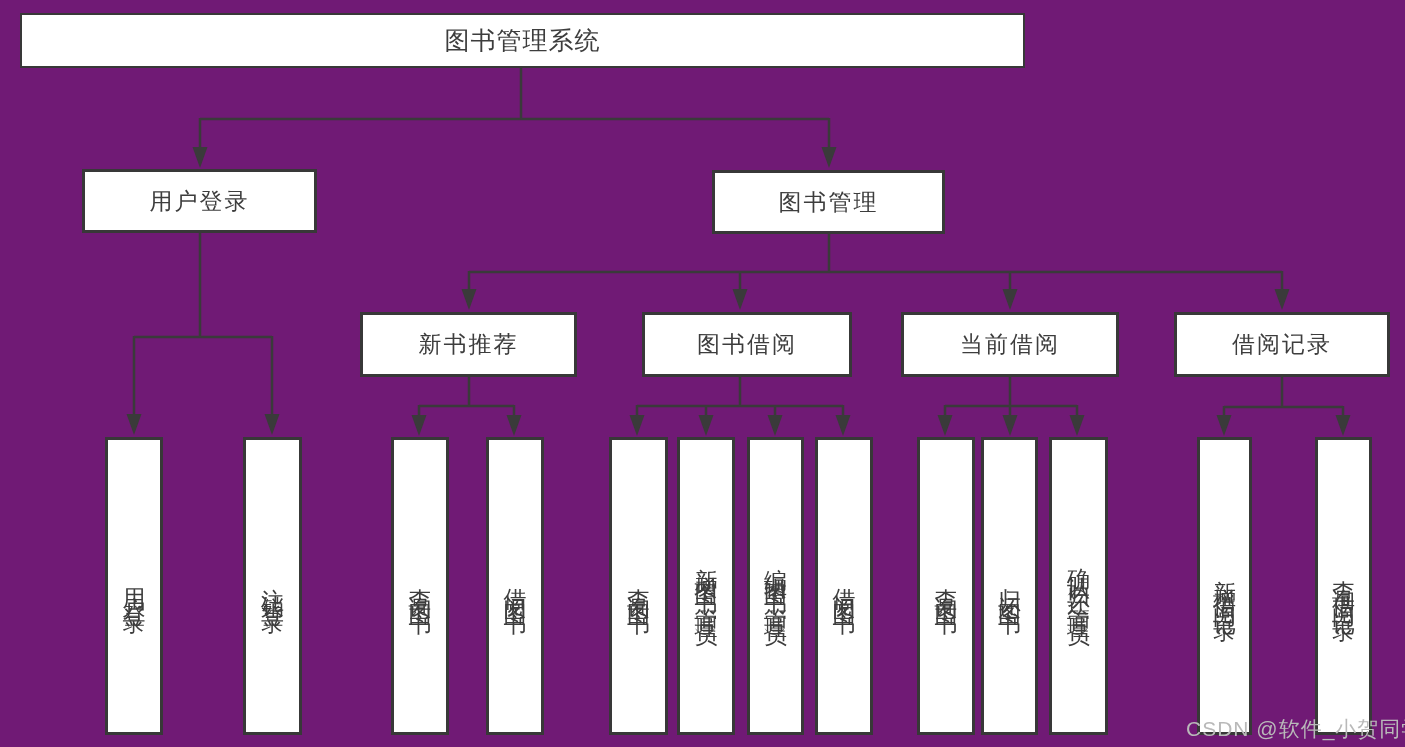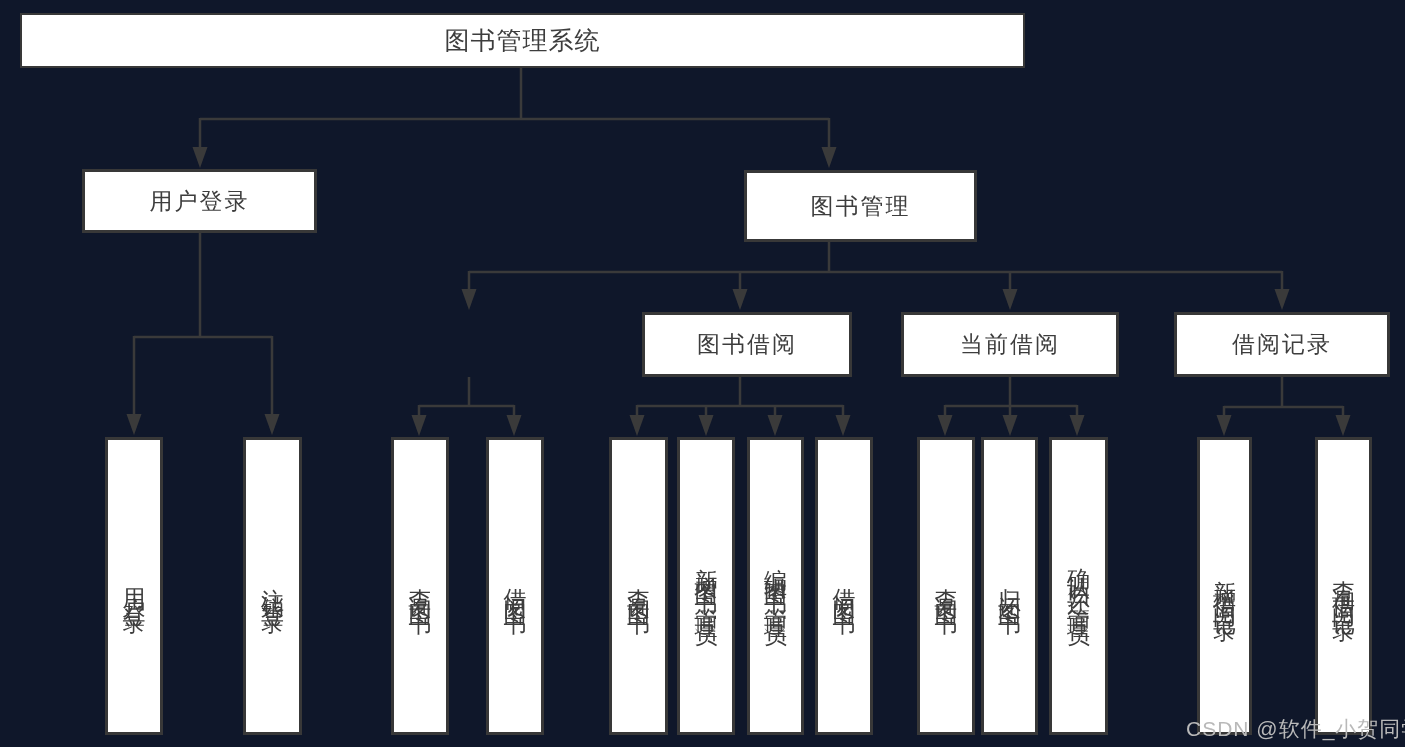--- a/index.html
+++ b/index.html
@@ -1,19 +1,19 @@
 <!DOCTYPE html>
 <html><head>
 <meta charset="utf-8">
 <style>
   html,body{margin:0;padding:0;background:#ffffff;}
   .stage{
     position:relative;
     width:1405px;height:747px;
-    background:#0f172a;
+    background:#701a75;
     font-family:"Liberation Sans","DejaVu Sans",sans-serif;
     overflow:hidden;
   }
   .wires{position:absolute;left:0;top:0;width:1405px;height:747px;}
   .wire{fill:none;stroke:#3a3a3a;stroke-width:2.5;}
   .arrow{fill:#3a3a3a;stroke:none;}
   .box{
     position:absolute;
     box-sizing:border-box;
     background:#ffffff;
@@ -89,22 +89,23 @@
       <polygon class="arrow" points="1069.5,415 1084.5,415 1077,436"></polygon>
 
       <polygon class="arrow" points="1216.5,415 1231.5,415 1224,436"></polygon>
       <polygon class="arrow" points="1335.5,415 1350.5,415 1343,436"></polygon>
     </g>
   </svg>
 
   <div class="box root" style="left:20px;top:13px;width:1005px;height:55px;">图书管理系统</div>
 
   <div class="box lvl2" style="left:82px;top:169px;width:235px;height:64px;">用户登录</div>
-  <div class="box lvl2" style="left:744px;top:170px;width:233px;height:72px;">图书管理</div>
+  <div class="box lvl2" style="left:712px;top:170px;width:233px;height:64px;">图书管理</div>
 
+  <div class="box lvl3" style="left:360px;top:312px;width:217px;height:65px;">新书推荐</div>
   <div class="box lvl3" style="left:635px;top:312px;width:210px;height:65px;margin-left:7px;">图书借阅</div>
   <div class="box lvl3" style="left:901px;top:312px;width:218px;height:65px;">当前借阅</div>
   <div class="box lvl3" style="left:1174px;top:312px;width:216px;height:65px;">借阅记录</div>
 
   <div class="box lvl4" style="left:105px;top:437px;width:58px;height:298px;">
     <span class="vtext">用户登录</span>
   </div>
   <div class="box lvl4" style="left:243px;top:437px;width:59px;height:298px;">
     <span class="vtext">注销登录</span>
   </div>

